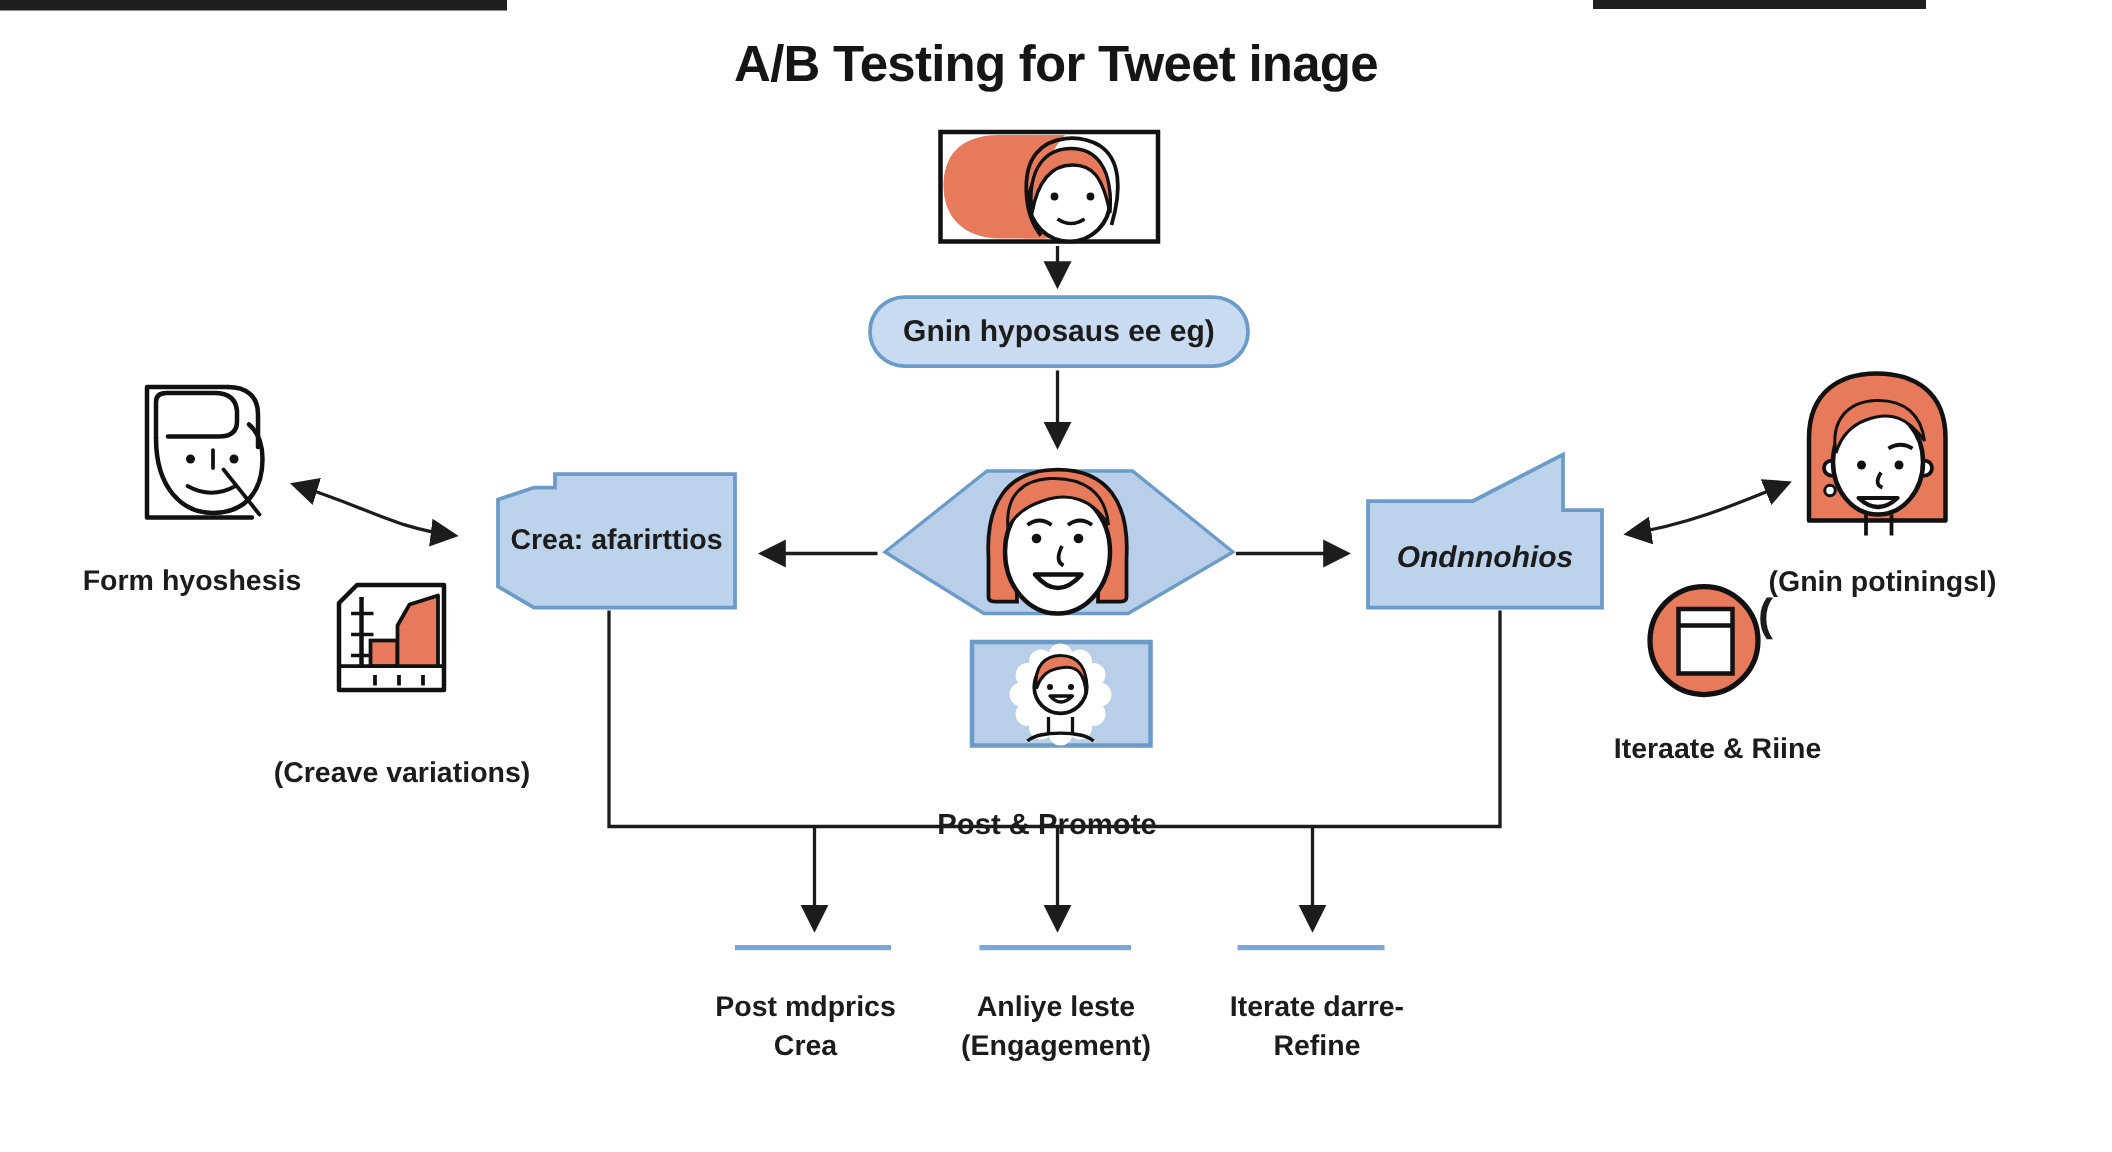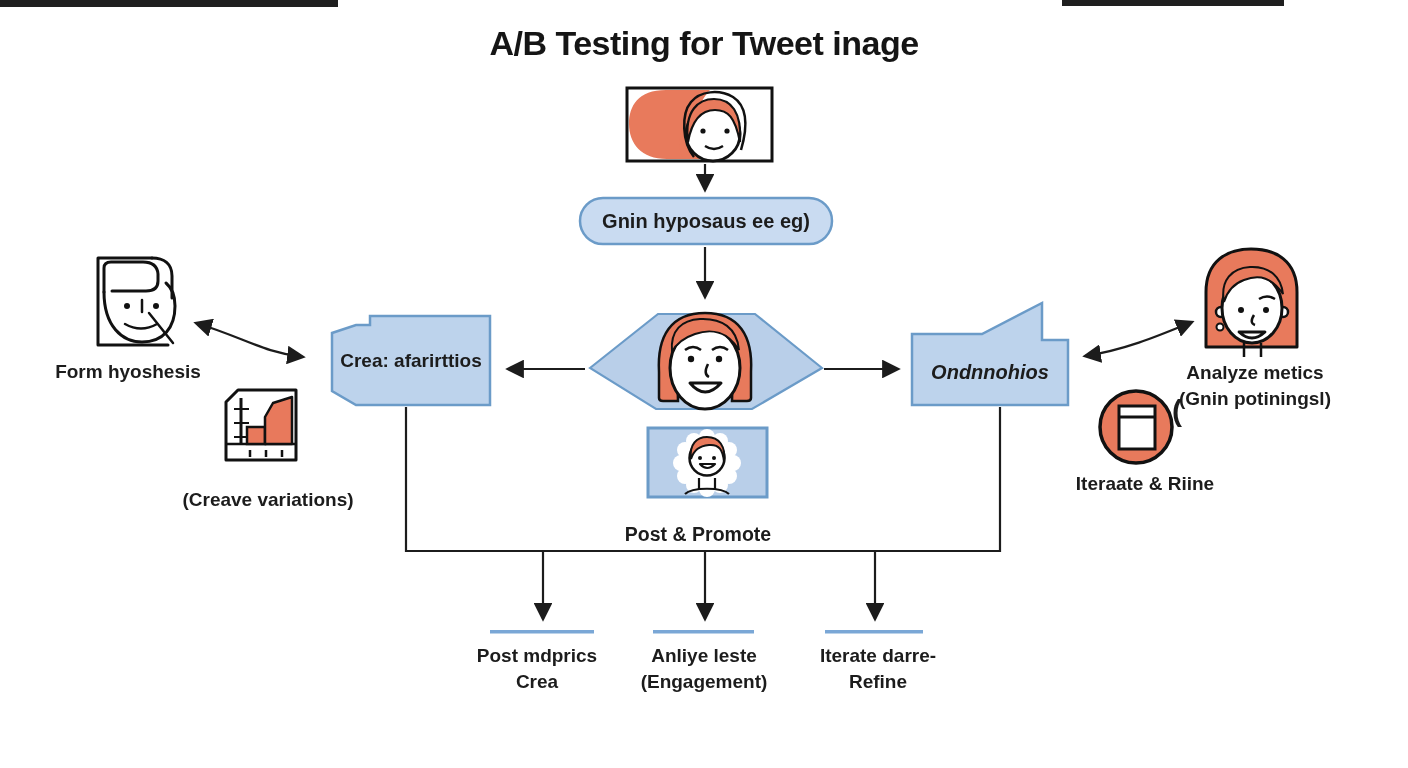--- a/index.html
+++ b/index.html
@@ -4,21 +4,21 @@
 <style>
   html,body{margin:0;padding:0;}
   body{
     width:1408px;height:768px;position:relative;background:#ffffff;
     font-family:"Liberation Sans","DejaVu Sans",sans-serif;overflow:hidden;
   }
   #canvas{position:absolute;left:0;top:0;}
   .topbar{position:absolute;top:0;background:#1f1f1f;}
   .lbl{
     position:absolute;font-weight:700;color:#1c1c1c;text-align:center;
-    font-size:19px;line-height:26px;white-space:nowrap;
+    font-size:19px;line-height:26px;white-space:nowrap;margin-top:16px;
   }
   .title{
     position:absolute;left:0;top:24px;width:1408px;text-align:center;
     font-size:34px;font-weight:700;color:#151515;letter-spacing:-.5px;
   }
   .nodetext{
     position:absolute;display:flex;align-items:center;justify-content:center;
     font-weight:700;color:#1c1c1c;font-size:20px;white-space:nowrap;
   }
   .paren{position:absolute;font-size:30px;font-weight:700;color:#1c1c1c;}
@@ -162,21 +162,20 @@
 
 <div class="nodetext" style="left:912px;top:340px;width:156px;height:65px;font-style:italic;">Ondnnohios</div>
 
 <div class="lbl" style="left:22px;top:359px;width:212px;">
   <div>Form hyoshesis</div>
 </div>
 
 <div class="lbl" style="left:168px;top:487px;width:200px;">(Creave variations)</div>
 
 <div class="lbl" style="left:1150px;top:360px;width:210px;">
-  <div>Analyze metics</div>
   <div>(Gnin potiningsl)</div>
 </div>
 
 <div class="lbl" style="left:1045px;top:471px;width:200px;text-align:center;">Iteraate &amp; Riine</div>
 
 <div class="lbl" style="left:598px;top:521px;width:200px;font-size:19.5px;">Post &amp; Promote</div>
 
 <div class="paren" style="left:1172px;top:394px;">(</div>
 
 <div class="lbl" style="left:457px;top:643px;width:160px;">

